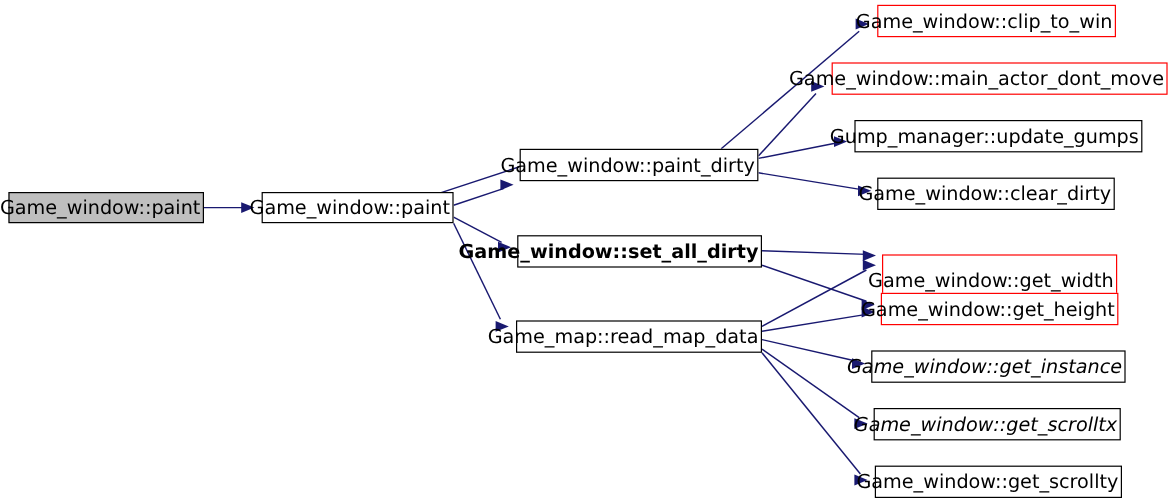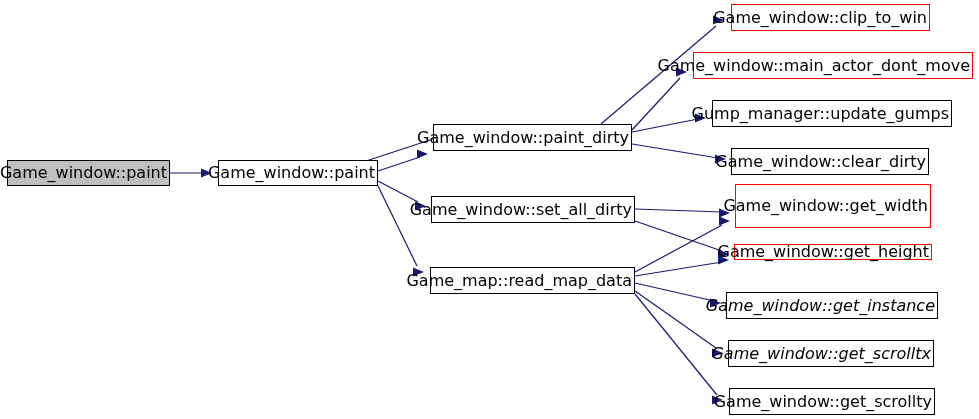--- a/index.html
+++ b/index.html
@@ -87,42 +87,42 @@
   <div id="nodes">
       <div class="node highlight" style="left: 7px; top: 160px; width: 163px; height: 26px;">
         <span class="node-label">Game_window::paint</span>
       </div>
       <div class="node" style="left: 218px; top: 160px; width: 160px; height: 26px;">
         <span class="node-label">Game_window::paint</span>
       </div>
       <div class="node" style="left: 433px; top: 124px; width: 199px; height: 27px;">
         <span class="node-label">Game_window::paint_dirty</span>
       </div>
-      <div class="node" style="left: 431px; top: 196px; width: 204px; height: 27px;">
+      <div class="node" style="left: 431px; top: 196px; width: 204px; height: 27px; font-weight: bold;">
         <span class="node-label">Game_window::set_all_dirty</span>
       </div>
       <div class="node" style="left: 430px; top: 267px; width: 205px; height: 27px;">
         <span class="node-label">Game_map::read_map_data</span>
       </div>
       <div class="node red" style="left: 731px; top: 4px; width: 199px; height: 27px;">
         <span class="node-label">Game_window::clip_to_win</span>
       </div>
       <div class="node red" style="left: 693px; top: 52px; width: 280px; height: 27px; padding-left: 48px;">
         <span class="node-label">Game_window::main_actor_dont_move</span>
       </div>
       <div class="node" style="left: 712px; top: 100px; width: 240px; height: 27px;">
         <span class="node-label">Gump_manager::update_gumps</span>
       </div>
       <div class="node" style="left: 731px; top: 148px; width: 198px; height: 27px;">
         <span class="node-label">Game_window::clear_dirty</span>
       </div>
-      <div class="node red" style="left: 735px; top: 184px; width: 196px; height: 44px; padding-left: 19px;">
+      <div class="node red" style="left: 735px; top: 212px; width: 196px; height: 44px; padding-left: 19px;">
         <span class="node-label">Game_window::get_width</span>
       </div>
-      <div class="node red" style="left: 734px; top: 244px; width: 198px; height: 16px;">
+      <div class="node red" style="left: 734px; top: 244px; width: 198px; height: 27px;">
         <span class="node-label">Game_window::get_height</span>
       </div>
       <div class="node" style="left: 726px; top: 292px; width: 212px; height: 27px; font-style: italic;">
         <span class="node-label">Game_window::get_instance</span>
       </div>
       <div class="node" style="left: 728px; top: 340px; width: 206px; height: 27px; font-style: italic;">
         <span class="node-label">Game_window::get_scrolltx</span>
       </div>
       <div class="node" style="left: 729px; top: 388px; width: 206px; height: 27px;">
         <span class="node-label">Game_window::get_scrollty</span>

